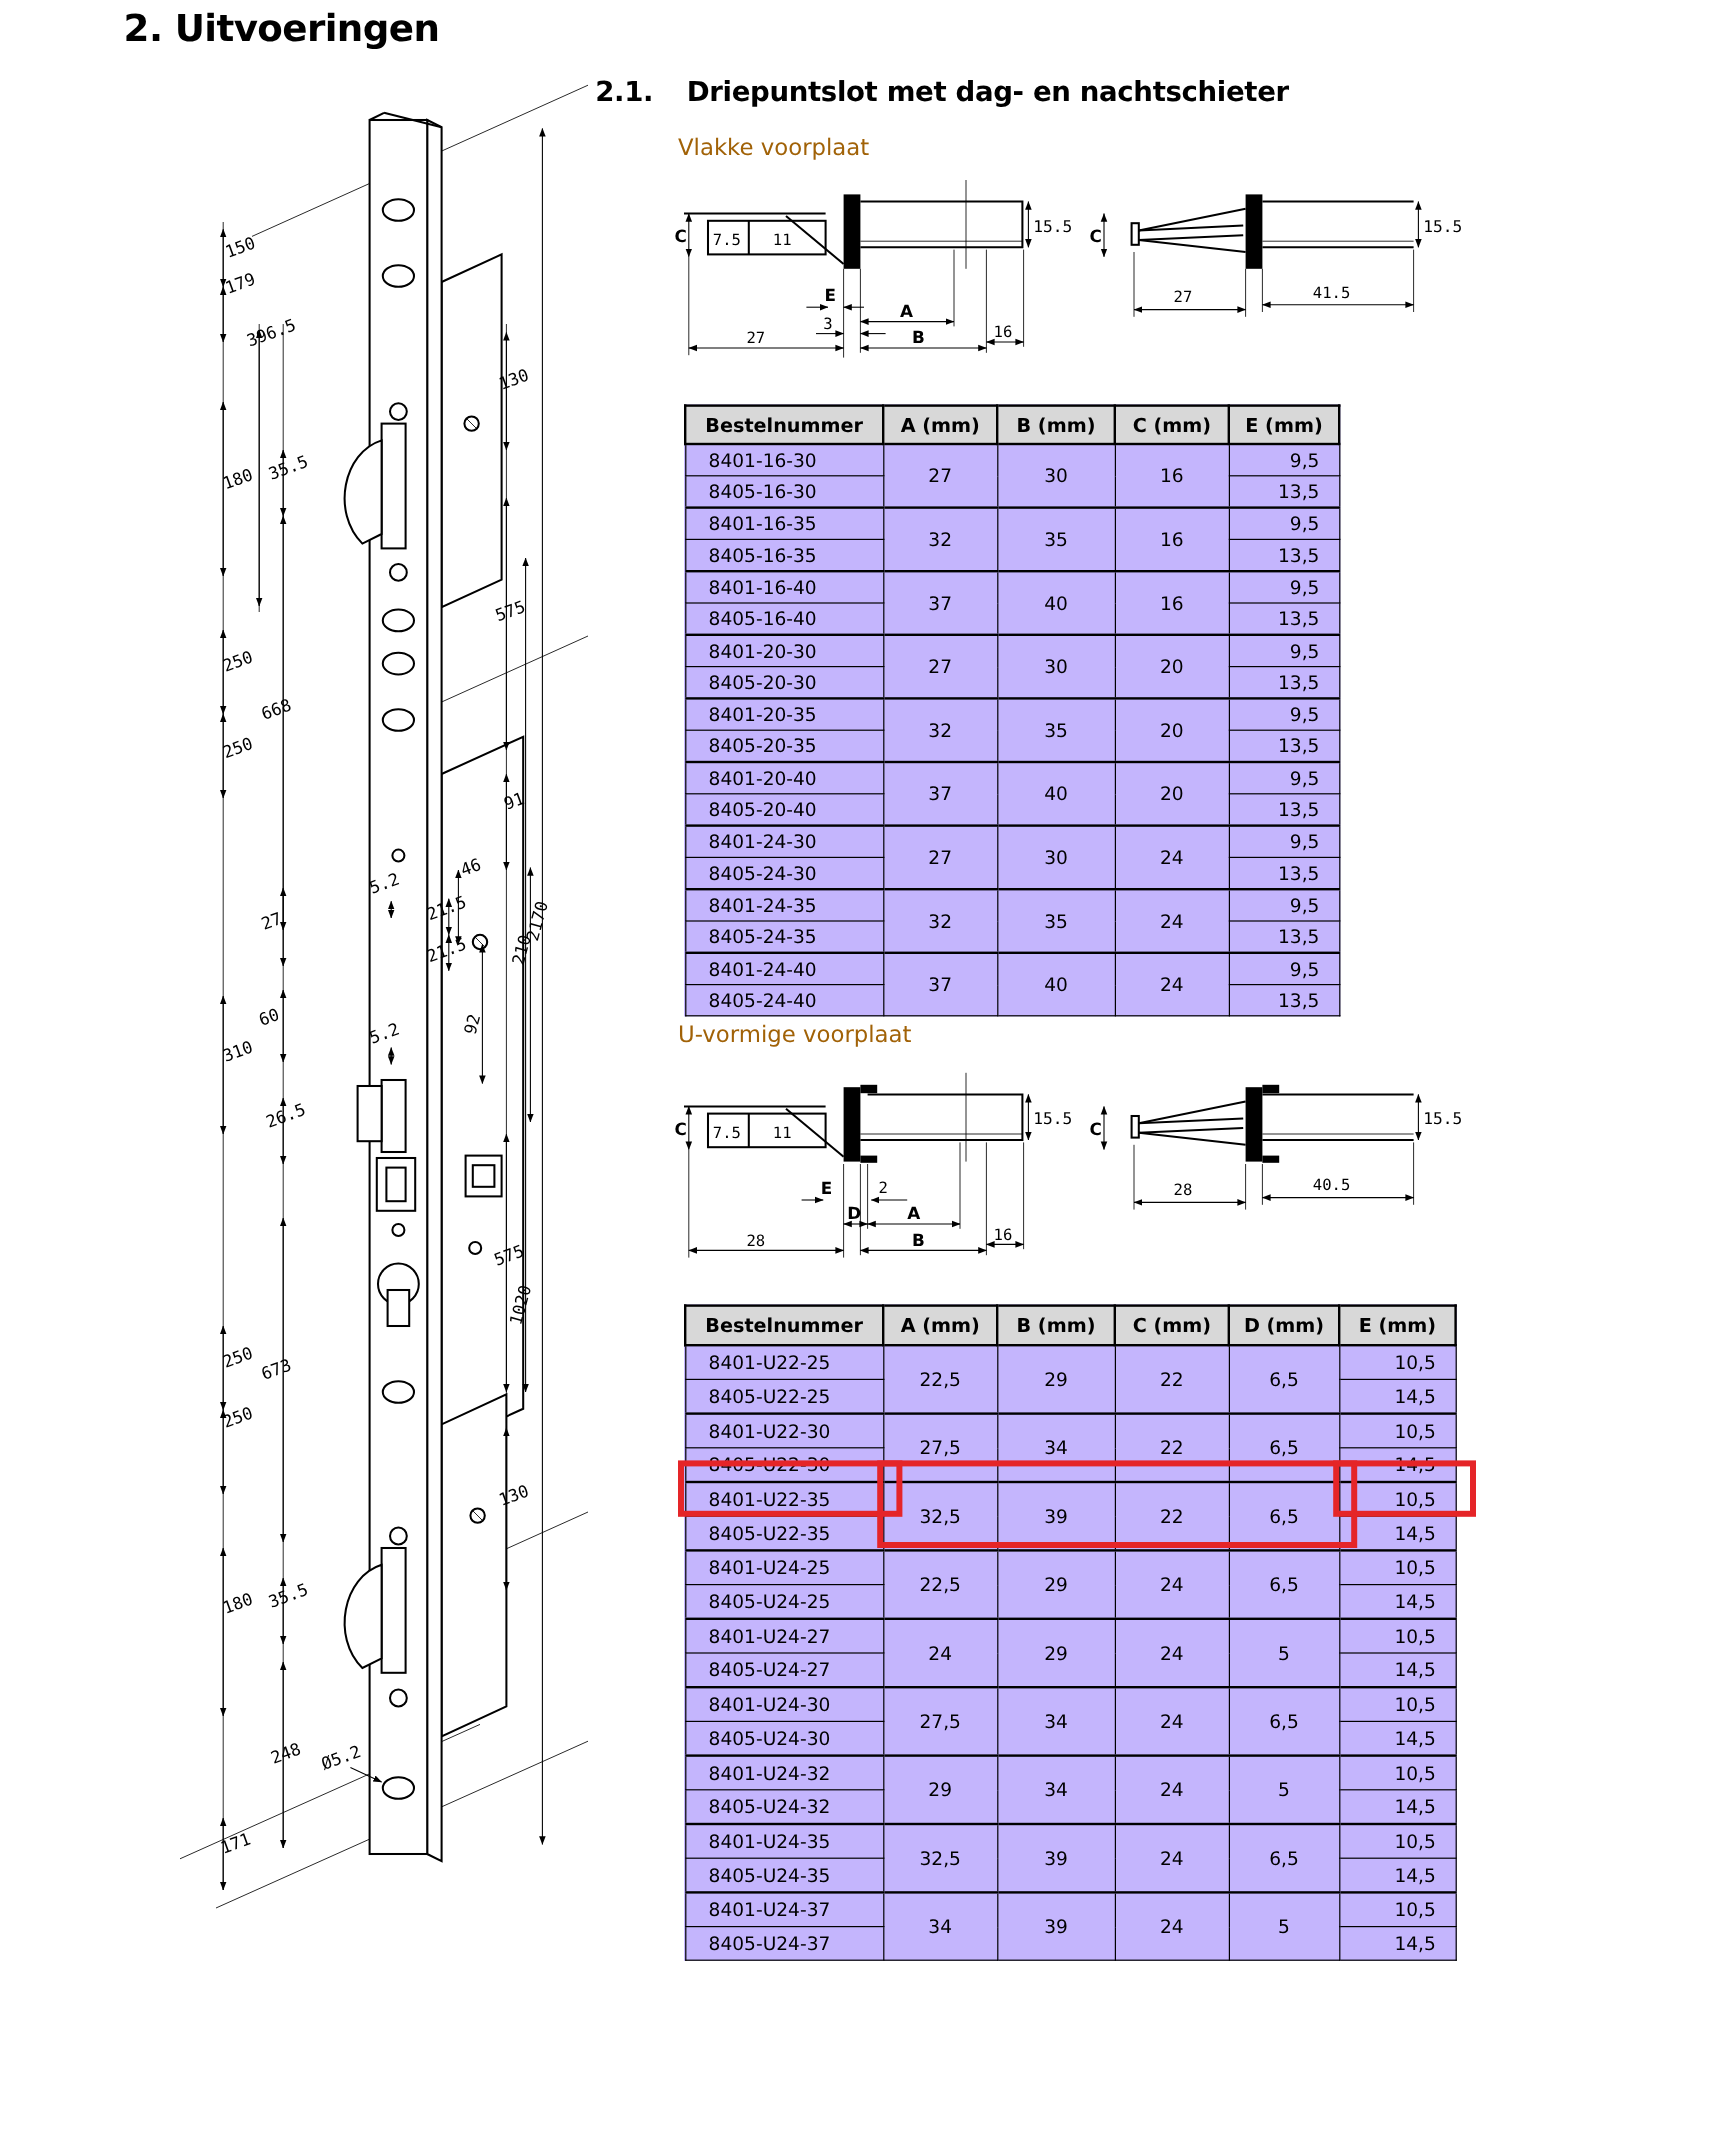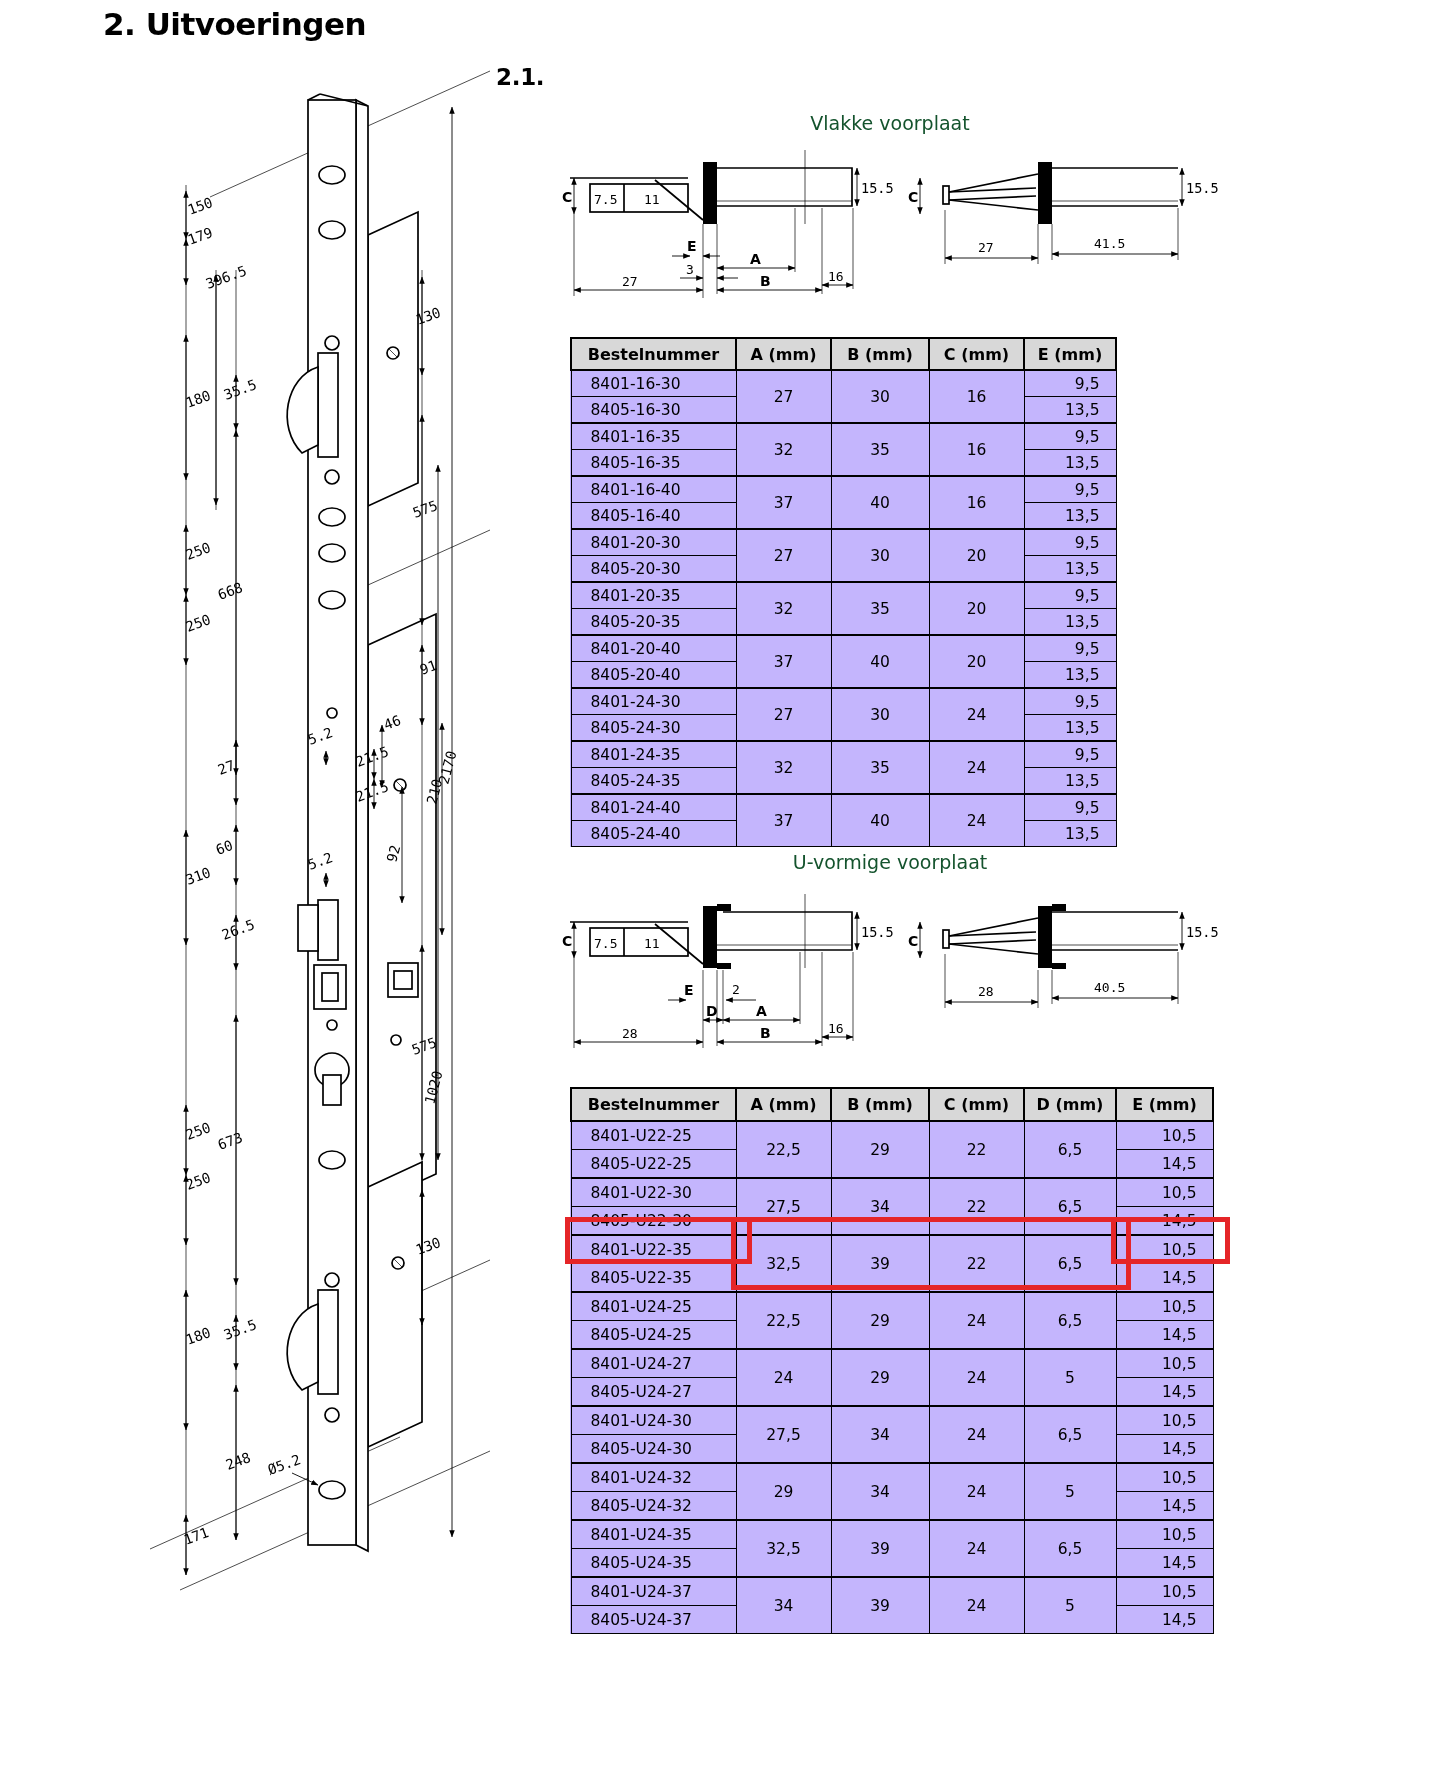--- a/index.html
+++ b/index.html
@@ -5,21 +5,21 @@
   html,body{margin:0;padding:0;}
   body{
     width:1441px;height:1781px;position:relative;background:#ffffff;
     font-family:"DejaVu Sans","Liberation Sans",sans-serif;color:#000;
     overflow:hidden;
   }
   .abs{position:absolute;}
   
   #doc-title{left:103px;top:6px;font-size:31px;font-weight:bold;letter-spacing:-0.5px;}
   #section-heading{left:496px;top:64px;font-size:23px;font-weight:bold;display:flex;gap:28px;letter-spacing:-0.3px;}
-  .caption{left:565px;width:650px;text-align:center;font-size:19px;color:#14532d;}
+  .caption{left:565px;width:650px;font-size:19px;color:#a16207;}
   #caption-flat{top:112px;}
   #caption-u{top:851px;}
   
   table{border-collapse:collapse;table-layout:fixed;background:#c4b5fd;}
   th{background:#d8d8d8;font-size:16px;font-weight:bold;text-align:center;border:2px solid #000;}
   td{font-size:15.5px;border:1.2px solid #000;vertical-align:middle;}
   .grp-top{border-top:2.4px solid #000;}
   .name-cell{text-align:left;padding-left:19px;}
   .num-cell{text-align:center;}
   .e-cell{text-align:right;padding-right:16px;}
@@ -54,20 +54,21 @@
   <defs>
     <marker id="arr" viewBox="0 0 10 10" refX="9.5" refY="5" markerWidth="8" markerHeight="8" orient="auto-start-reverse">
       <path d="M0,1.2 L10,5 L0,8.8 Z" fill="#000"></path>
     </marker>
   </defs>
 </svg>
 
 <div class="abs" id="doc-title">2. Uitvoeringen</div>
 <div class="abs" id="section-heading">
   <span>2.1.</span>
+  <span>Driepuntslot met dag- en nachtschieter</span>
 </div>
 <div class="abs caption" id="caption-flat">Vlakke voorplaat</div>
 <div class="abs caption" id="caption-u">U-vormige voorplaat</div>
 
 <svg class="abs" style="left:150px;top:85px" width="340" height="1505" viewBox="0 0 340 1505">
   <g class="thin">
     <line x1="60" y1="112" x2="340" y2="-14"></line>
     <line x1="0" y1="1464" x2="250" y2="1352"></line>
     <line x1="30" y1="1505" x2="340" y2="1366"></line>
     <line x1="218" y1="500" x2="340" y2="445"></line>

